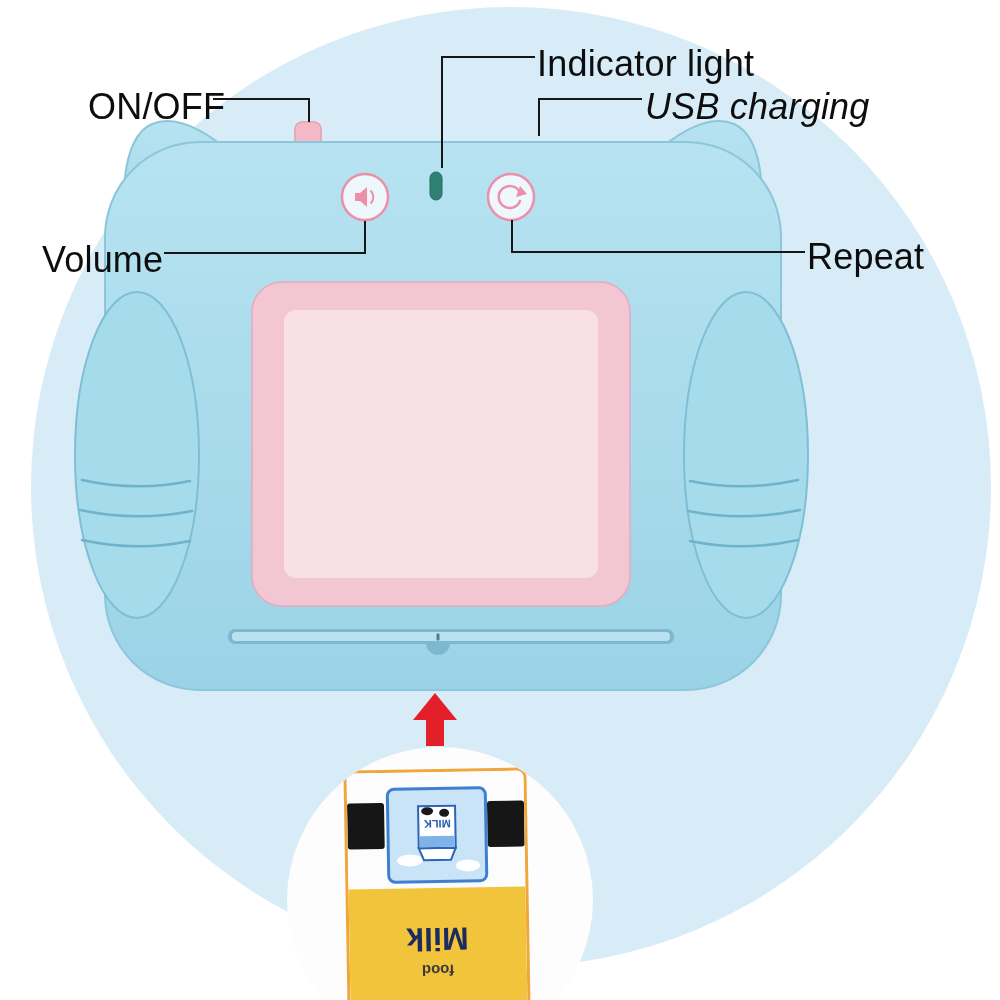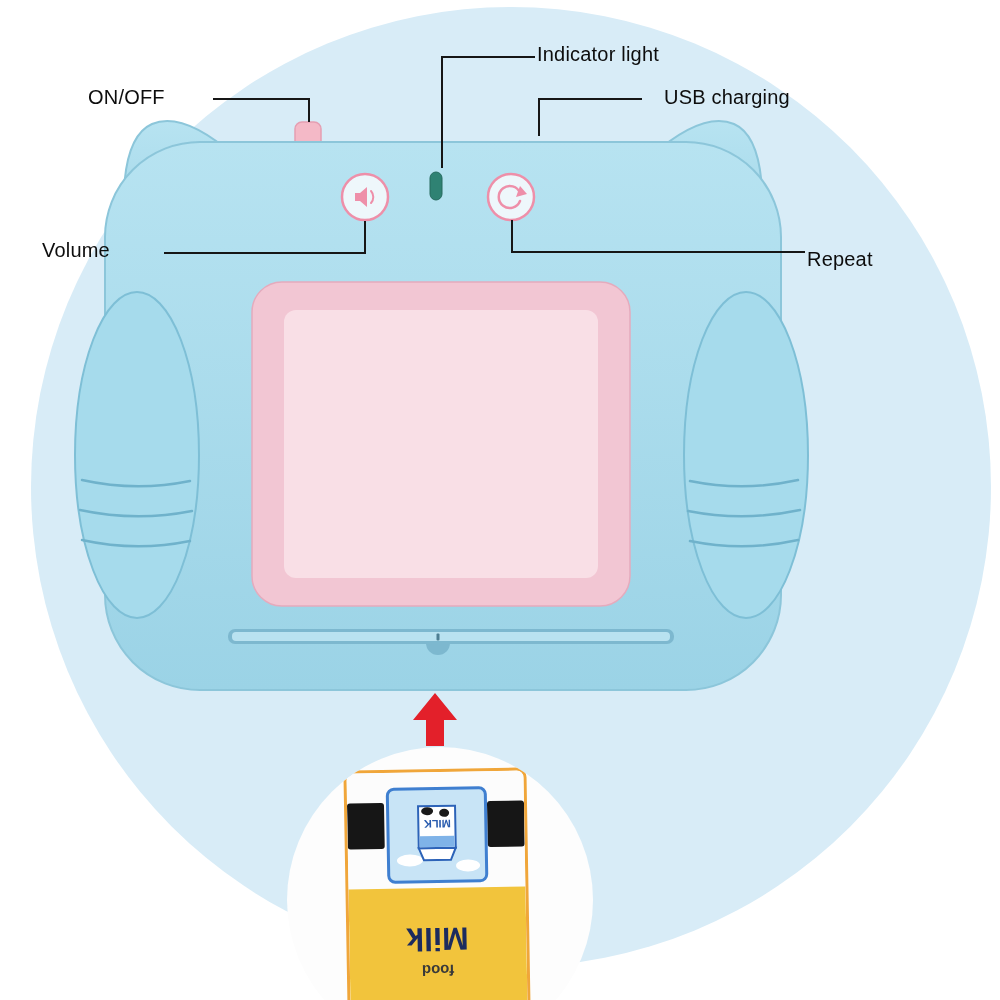--- a/index.html
+++ b/index.html
@@ -2,21 +2,21 @@
 <html><head>
 <meta charset="utf-8">
 <style>
   * { margin:0; padding:0; box-sizing:border-box; }
   html,body { background:#fff; }
   body { font-family:"Liberation Sans", sans-serif; }
   .stage { position:relative; width:1000px; height:1000px; background:#ffffff; overflow:hidden; }
   .big-circle { position:absolute; left:31px; top:7px; width:960px; height:960px;
                 border-radius:50%; background:#d8ecf7; }
   .device-svg { position:absolute; left:60px; top:100px; }
-  .callout { position:absolute; color:#0d0d0d; font-size:20px; font-weight:500;
+  .callout { position:absolute; color:#0d0d0d; font-size:36px; font-weight:500;
              letter-spacing:.2px; white-space:nowrap; }
   .line { position:absolute; background:#161616; }
   .bottom-circle { position:absolute; left:287px; top:747px; width:306px; height:306px;
                    border-radius:50%; background:#fdfdfd; overflow:hidden; }
   .card { position:absolute; left:59px; top:22px; width:183px; height:300px;
           background:#fcfcfc; border:3px solid #f0a63a; border-radius:10px;
           transform:rotate(-1deg); overflow:hidden; }
   .card-top { position:relative; height:116px; background:#fcfcfc; }
   .tab { position:absolute; top:30px; width:37px; height:46px; background:#161616; border-radius:3px; }
   .tab-left { left:0; }
@@ -104,23 +104,23 @@
   <div class="line" style="left:538px; top:98px; width:2px; height:38px;"></div>
 
   <div class="line" style="left:164px; top:252px; width:202px; height:2px;"></div>
   <div class="line" style="left:364px; top:221px; width:2px; height:33px;"></div>
 
   <div class="line" style="left:513px; top:251px; width:292px; height:2px;"></div>
   <div class="line" style="left:511px; top:220px; width:2px; height:33px;"></div>
 
   <div class="callout" style="left:537px; top:43px;">Indicator light</div>
   <div class="callout" style="left:88px; top:86px;">ON/OFF</div>
-  <div class="callout" style="left:664px; top:86px;">USB charging</div>
+  <div class="callout" style="left:645px; top:86px;font-style:italic;">USB charging</div>
   <div class="callout" style="left:42px; top:239px;text-align:right;">Volume</div>
-  <div class="callout" style="left:807px; top:248px;">Repeat</div>
+  <div class="callout" style="left:807px; top:236px;">Repeat</div>
 
   <div class="bottom-circle">
     <div class="card">
       <div class="card-top">
         <div class="tab tab-left"></div>
         <div class="tab tab-right"></div>
         <div class="illustration">
           <svg viewBox="0 0 95 90">
             <ellipse cx="17" cy="14" rx="12" ry="6" fill="#ffffff"></ellipse>
             <ellipse cx="75" cy="20" rx="13" ry="6" fill="#ffffff"></ellipse>

